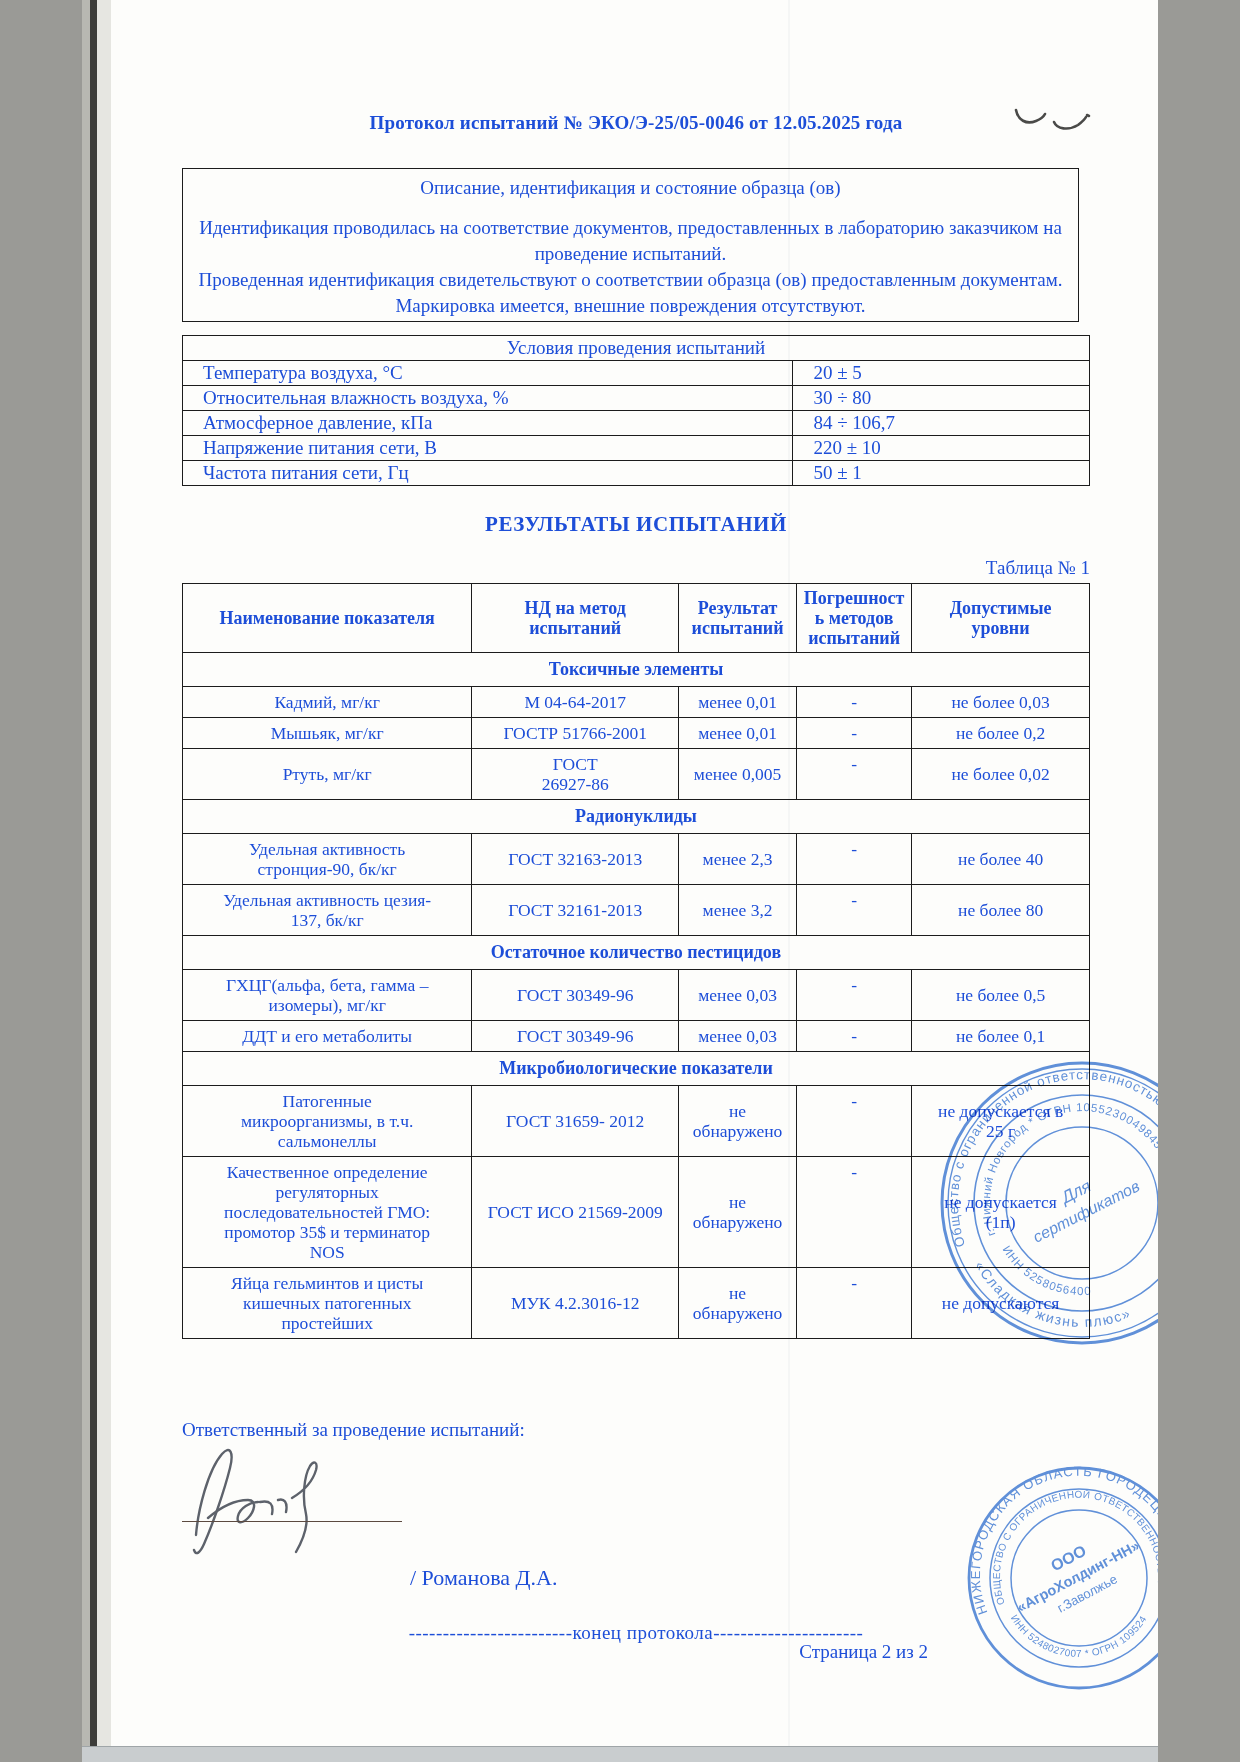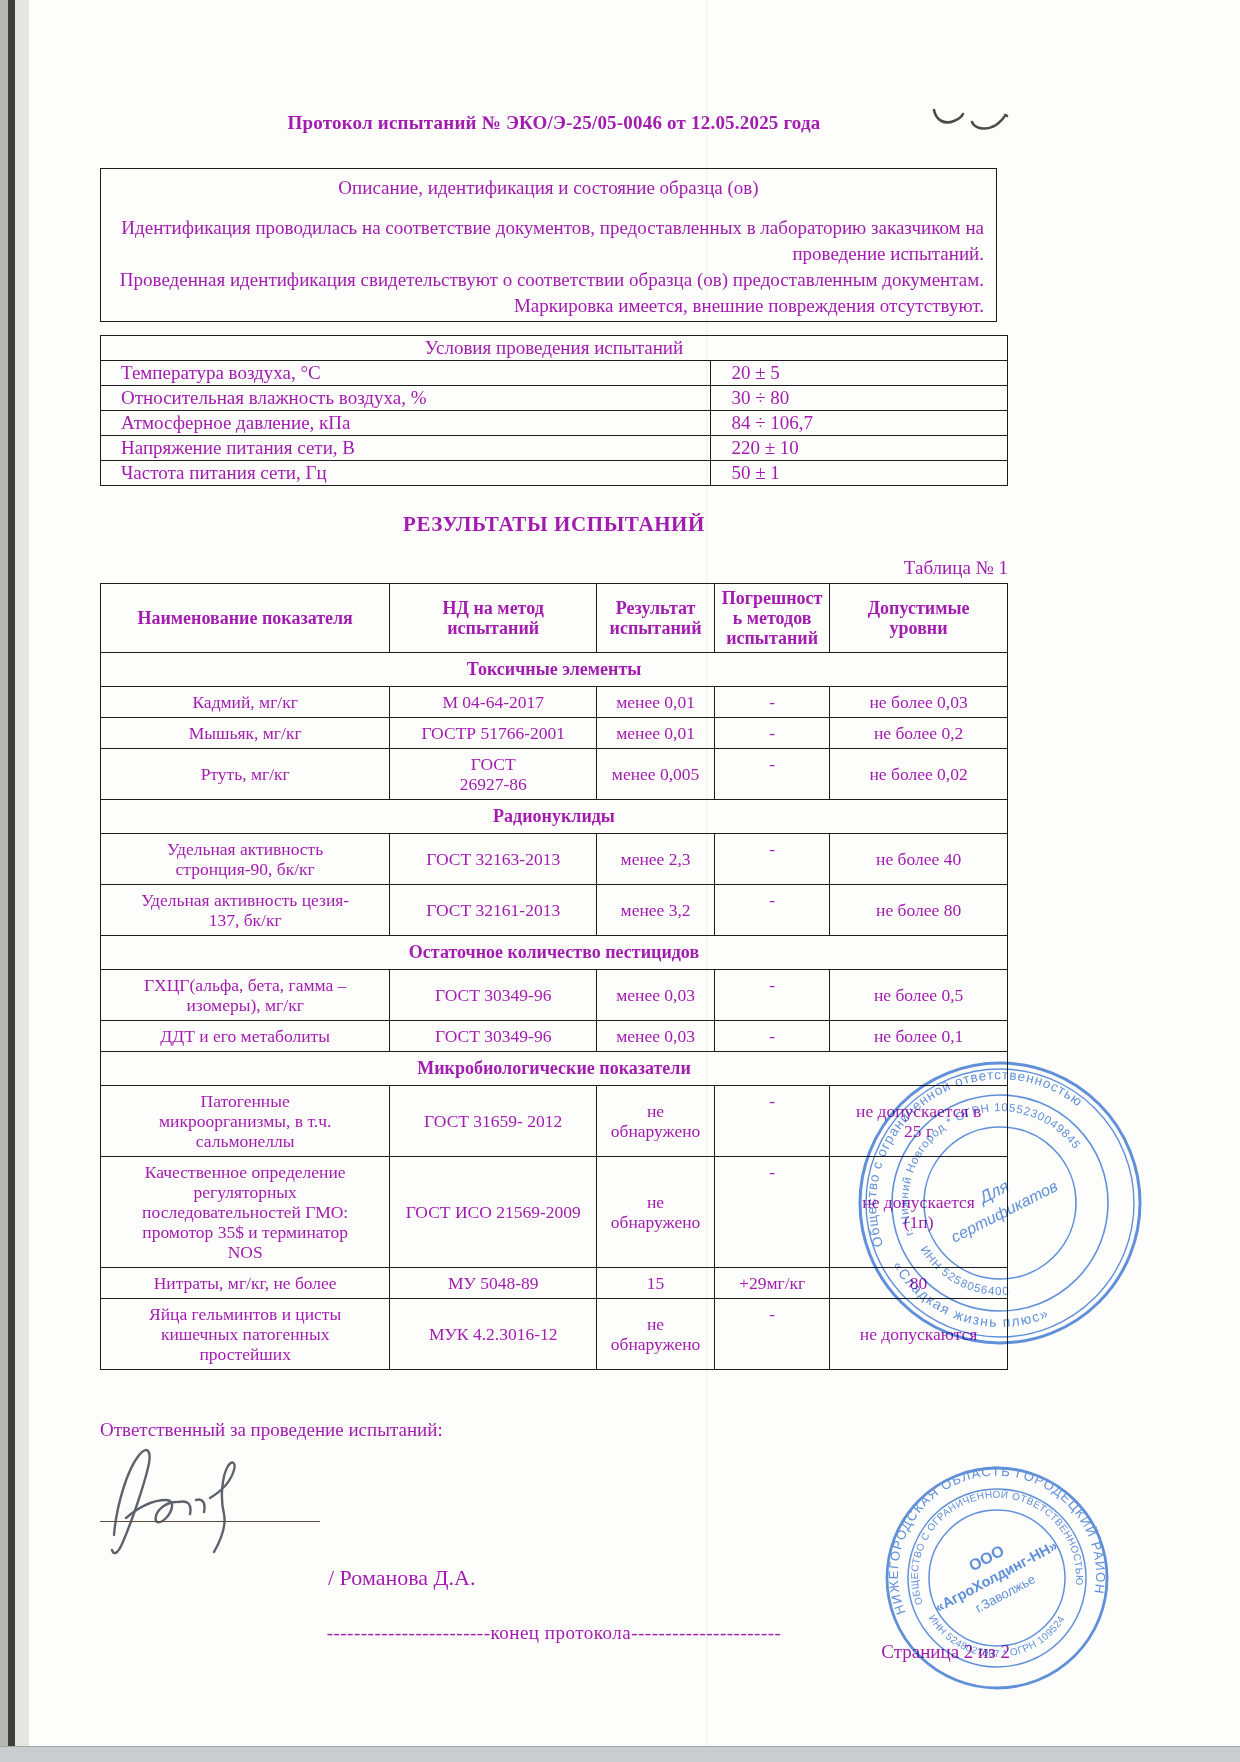--- a/index.html
+++ b/index.html
@@ -1,40 +1,40 @@
 <!DOCTYPE html>
 <html><head>
 <meta charset="utf-8">
 <style>
   * { margin:0; padding:0; box-sizing:border-box; }
   html,body { background:#9a9a96; }
   #page {
-    position:relative; width:1240px; height:1762px; background:#fdfdfb;
-    font-family:"Liberation Serif","DejaVu Serif",serif; color:#a21caf;
+    position:relative; width:1076px; height:1762px; background:#fdfdfb;
+    font-family:"Liberation Serif","DejaVu Serif",serif; color:#1d4ed8;
     overflow:hidden; margin:0 auto;
   }
   
   .edge-left-outer { position:absolute; left:0; top:0; width:8px; height:1762px; background:#b8b8b2; }
   .edge-left-dark  { position:absolute; left:8px; top:0; width:7px; height:1762px; background:#3d3d3a; }
   .edge-left-light { position:absolute; left:15px; top:0; width:14px; height:1762px; background:#e6e6e1; }
   .edge-bottom { position:absolute; left:0; bottom:0; width:1240px; height:16px; background:#c9cdcf; border-top:1px solid #9fa5a8; }
   .fold-line { position:absolute; left:706px; top:0; width:2px; height:1762px; background:rgba(90,110,140,0.05); }
 
   .doc-title {
     position:absolute; left:100px; top:112px; width:908px; text-align:center;
     font-size:19px; font-weight:bold; letter-spacing:0.2px;
   }
 
   
   .desc-box {
     position:absolute; left:100px; top:168px; width:897px; height:154px;
     border:1.6px solid #1c1c1c; padding:8px 12px 16px 12px;
   }
   .desc-box .desc-title { text-align:center; font-size:19px; margin-bottom:16px; }
-  .desc-box .desc-line { font-size:19px; line-height:26px; text-align:right; }
+  .desc-box .desc-line { font-size:19px; line-height:26px; text-align:center; }
 
   
   .cond-table {
     position:absolute; left:100px; top:335px; width:908px;
     border-collapse:collapse; table-layout:fixed;
   }
   .cond-table th, .cond-table td {
     border:1.6px solid #1c1c1c; font-size:19px; font-weight:normal;
     padding:1px 20px; height:25px; text-align:left; line-height:22px;
   }
@@ -240,27 +240,20 @@
 последовательностей ГМО:
 промотор 35$ и терминатор
 NOS</td>
           <td class="c1">ГОСТ ИСО 21569-2009</td>
           <td class="c2">не обнаружено</td>
           <td class="c3">-</td>
           <td class="c4">не допускается
 (1п)</td>
         </tr>
         <tr>
-          <td class="c0">Нитраты, мг/кг, не более</td>
-          <td class="c1">МУ 5048-89</td>
-          <td class="c2">15</td>
-          <td class="c3">+29мг/кг</td>
-          <td class="c4">80</td>
-        </tr>
-        <tr>
           <td class="c0">Яйца гельминтов и цисты
 кишечных патогенных
 простейших</td>
           <td class="c1">МУК 4.2.3016-12</td>
           <td class="c2">не обнаружено</td>
           <td class="c3">-</td>
           <td class="c4">не допускаются</td>
         </tr>
       </tbody>
   </table>

